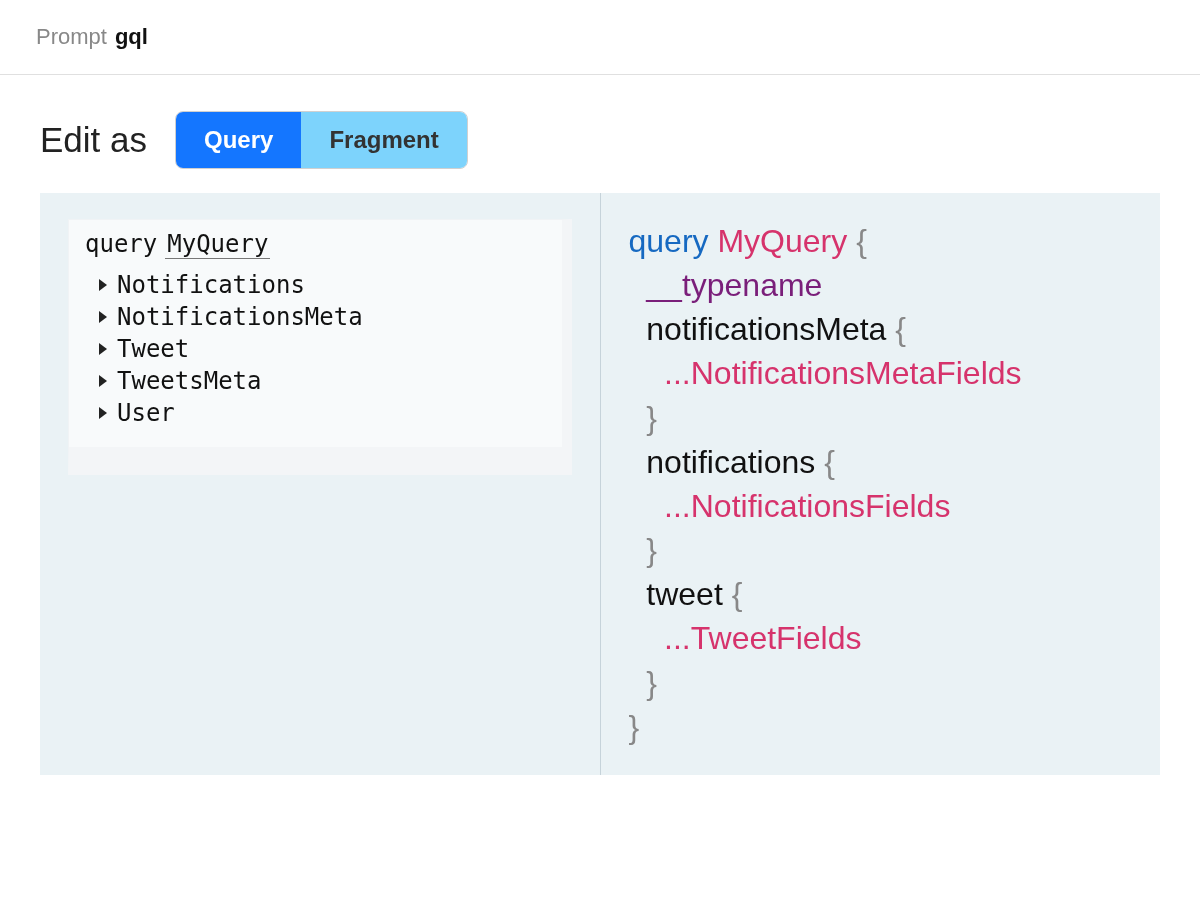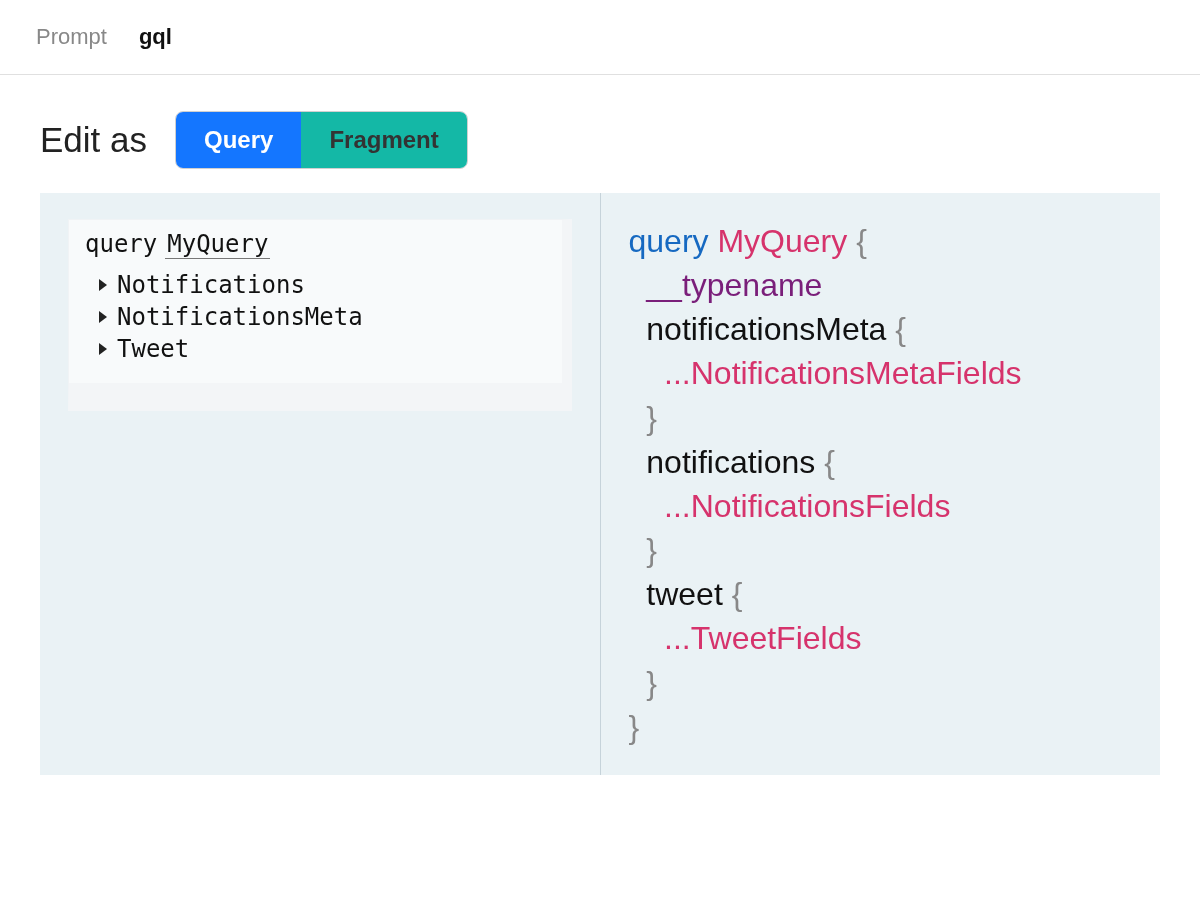--- a/index.html
+++ b/index.html
@@ -7,21 +7,21 @@
     font-family: -apple-system, BlinkMacSystemFont, "Segoe UI", Helvetica, Arial, sans-serif;
     background: #fff;
     color: #111;
     font-size: 16px;
     width: 1200px;
   }
 
   .breadcrumb {
     display: flex;
     align-items: center;
-    gap: 32px;
+    gap: 8px;
     padding: 24px 36px 24px 36px;
     border-bottom: 1px solid #e0e0e0;
   }
   .breadcrumb .crumb-prompt {
     color: #888;
     font-size: 22px;
   }
   .breadcrumb .crumb-current {
     color: #111;
     font-size: 22px;
@@ -39,21 +39,21 @@
     color: #222;
   }
   .btn-group {
     display: flex;
     border: 1px solid #d0d0d0;
     border-radius: 8px;
     overflow: hidden;
   }
   .btn-group button {
     border: none;
-    background: #14b8a6;
+    background: #7dd3fc;
     padding: 14px 28px;
     font-size: 24px;
     font-weight: 700;
     color: #333;
     cursor: pointer;
   }
   .btn-group button.active {
     background: #1476ff;
     color: #fff;
   }
@@ -168,20 +168,28 @@
           <span class="tri"></span>
           <span class="item-label">Notifications</span>
         </div>
         <div class="explorer-item">
           <span class="tri"></span>
           <span class="item-label">NotificationsMeta</span>
         </div>
         <div class="explorer-item">
           <span class="tri"></span>
           <span class="item-label">Tweet</span>
+        </div>
+        <div class="explorer-item">
+          <span class="tri"></span>
+          <span class="item-label">TweetsMeta</span>
+        </div>
+        <div class="explorer-item">
+          <span class="tri"></span>
+          <span class="item-label">User</span>
         </div>
       </div>
     </div>
   </div>
 
   <div class="pane">
     <div class="code"><span class="tok-kw">query</span> <span class="tok-name">MyQuery</span> <span class="tok-punc">{</span>
   <span class="tok-type">__typename</span>
   <span>notificationsMeta</span> <span class="tok-punc">{</span>
     <span class="tok-frag">...NotificationsMetaFields</span>

